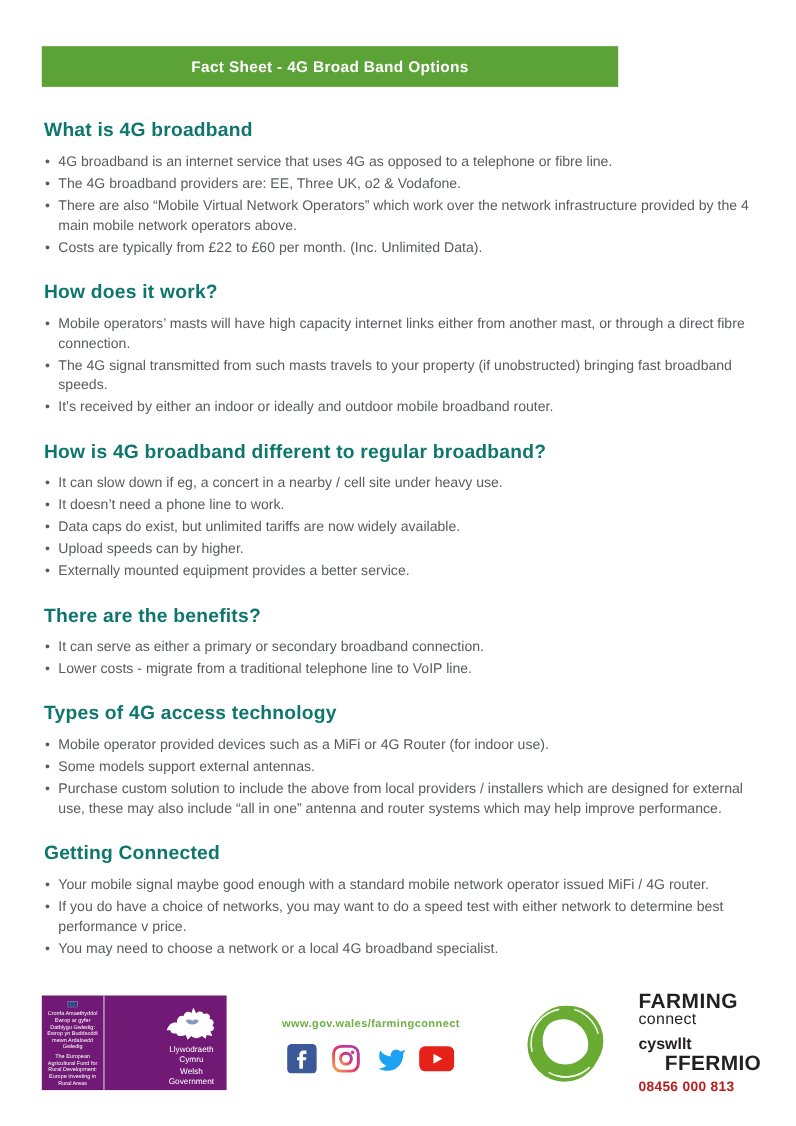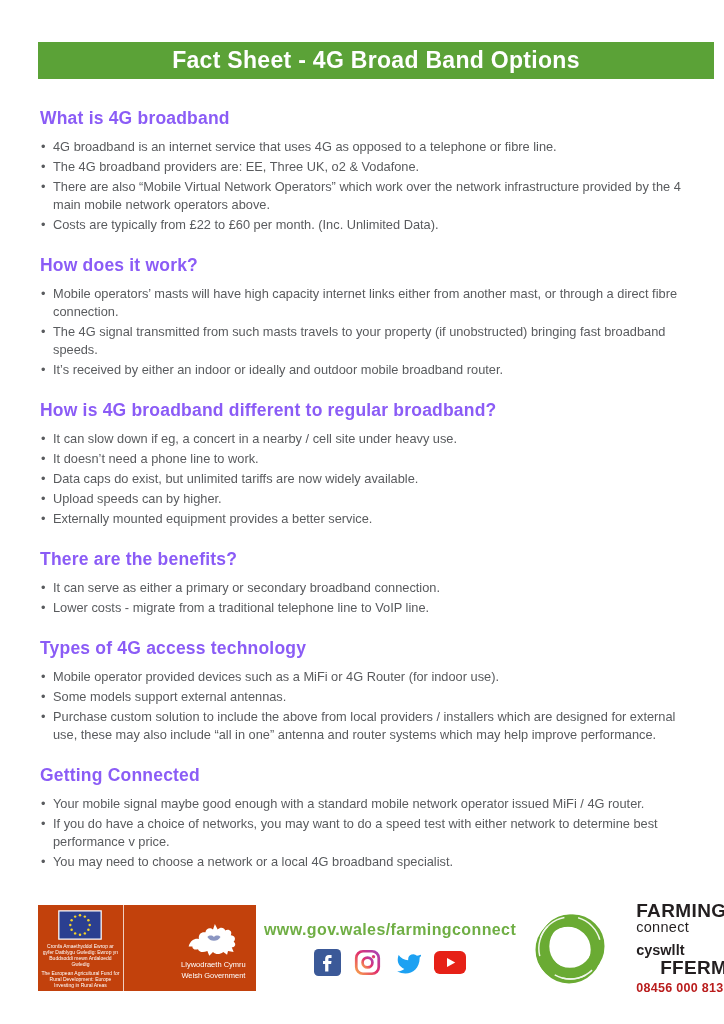--- a/index.html
+++ b/index.html
@@ -4,55 +4,55 @@
 <style>
   * { box-sizing: border-box; }
   html,body { margin:0; padding:0; background:#e8e8e8; }
   .page {
     position:relative; width:724px; height:1024px; margin:0 auto;
     background:#ffffff; font-family:"Liberation Sans", sans-serif;
     overflow:hidden; box-shadow:0 0 4px rgba(0,0,0,.2);
   }
   
   .banner {
-    position:absolute; left:38px; top:42px; width:676px; height:37px;
+    position:absolute; left:38px; top:42px; width:524px; height:37px;
     background:#5ba237; color:#ffffff; text-align:center;
-    font-size:23px; font-weight:bold; line-height:37px; letter-spacing:.3px;
+    font-size:14px; font-weight:bold; line-height:37px; letter-spacing:.3px;
   }
   
   .content { position:absolute; left:40px; top:80px; width:646px; }
   .sec-heading {
-    color:#8b5cf6; font-size:17.5px; font-weight:bold;
+    color:#0f766e; font-size:17.5px; font-weight:bold;
     margin:21px 0 9px 0; letter-spacing:.2px;
   }
   .section:first-child .sec-heading { margin-top:28px; }
   .bullets {
     list-style:none; margin:0; padding:0;
     color:#595b5e; font-size:12.8px; line-height:18px;
   }
   .bullets li { position:relative; padding-left:13px; margin-bottom:2px; }
   .bullets li::before { content:"\2022"; position:absolute; left:1px; top:0; color:#595b5e; }
   
   .footer {
     position:absolute; left:38px; right:32px; top:898px; height:100px;
     display:flex; align-items:center; justify-content:space-between;
   }
   
   .eu-box {
-    width:218px; height:86px; background:#c2410c; color:#fff;
+    width:168px; height:86px; background:#701a75; color:#fff;
     display:flex; flex-shrink:0;gap:47px;
   }
   .eu-col { width:50%; padding:5px 3px 3px 3px; text-align:center;
     border-right:1px solid rgba(255,255,255,.75); display:flex; flex-direction:column; align-items:center; }
   .wg-col { width:50%; padding:4px 2px; text-align:center; display:flex; flex-direction:column; align-items:center; justify-content:center; }
   .eu-tiny { font-size:5px; line-height:6px; margin-top:3px; color:#fff; }
   .wg-name { font-size:7.5px; line-height:9px; margin-top:2px; color:#fff; }
   
   .center-group { text-align:center; flex-grow:1; padding:0 8px; }
-  .website { color:#6fae44; font-weight:bold; font-size:16px; letter-spacing:.4px; text-decoration:none; display:inline-block; }
+  .website { color:#6fae44; font-weight:bold; font-size:10px; letter-spacing:.4px; text-decoration:none; display:inline-block; }
   .social-row { margin-top:10px; display:flex; justify-content:center; gap:13px; }
   .social-row svg { width:27px; height:27px; display:block; cursor:pointer; }
   .social-row .yt svg { width:32px; height:27px; }
   
   .fc-group { display:flex; align-items:center; gap:20px; flex-shrink:0; }
   .fc-swirl svg { width:92px; height:92px; display:block; }
   .fc-text { display:flex; flex-direction:column; align-items:flex-start; color:#231f20; }
   .fc-farming { font-size:19px; font-weight:800; letter-spacing:.4px; line-height:19px; }
   .fc-connect { font-size:14.5px; font-weight:400; line-height:15px; letter-spacing:.3px; }
   .fc-cyswllt { font-size:14.5px; font-weight:bold; line-height:15px; margin-top:8px; }

